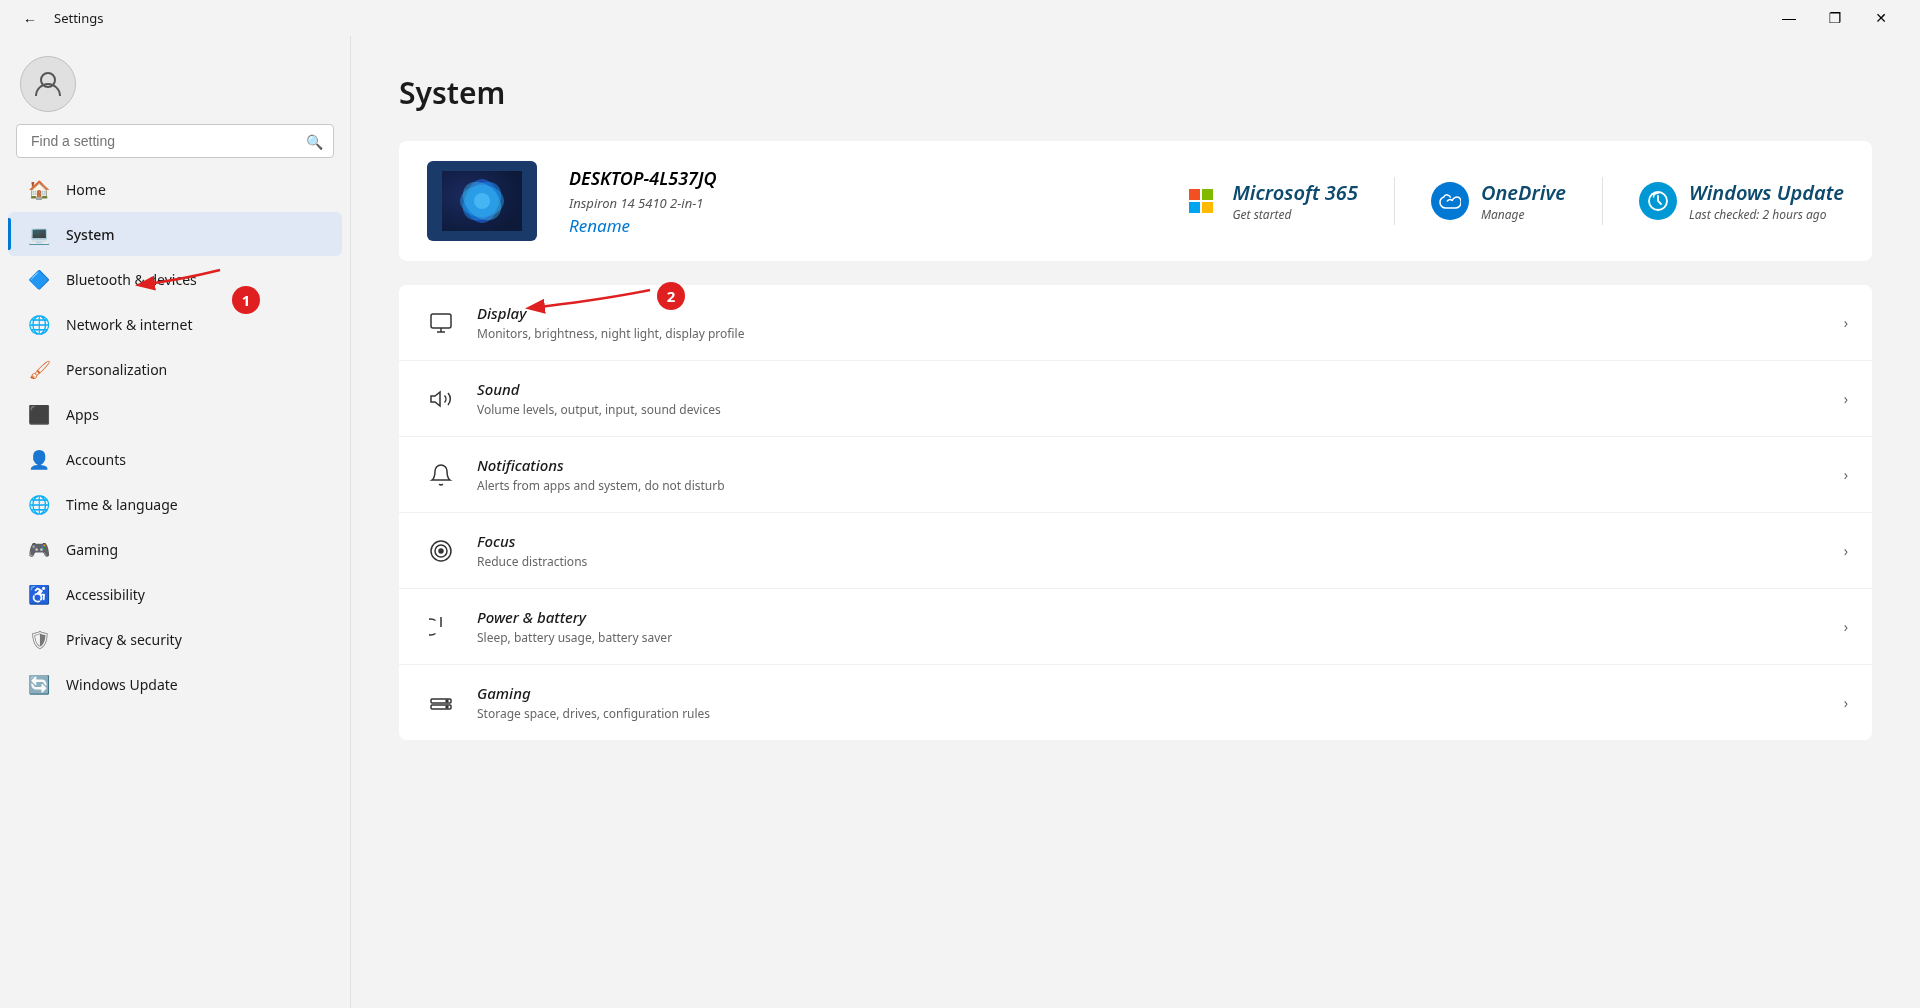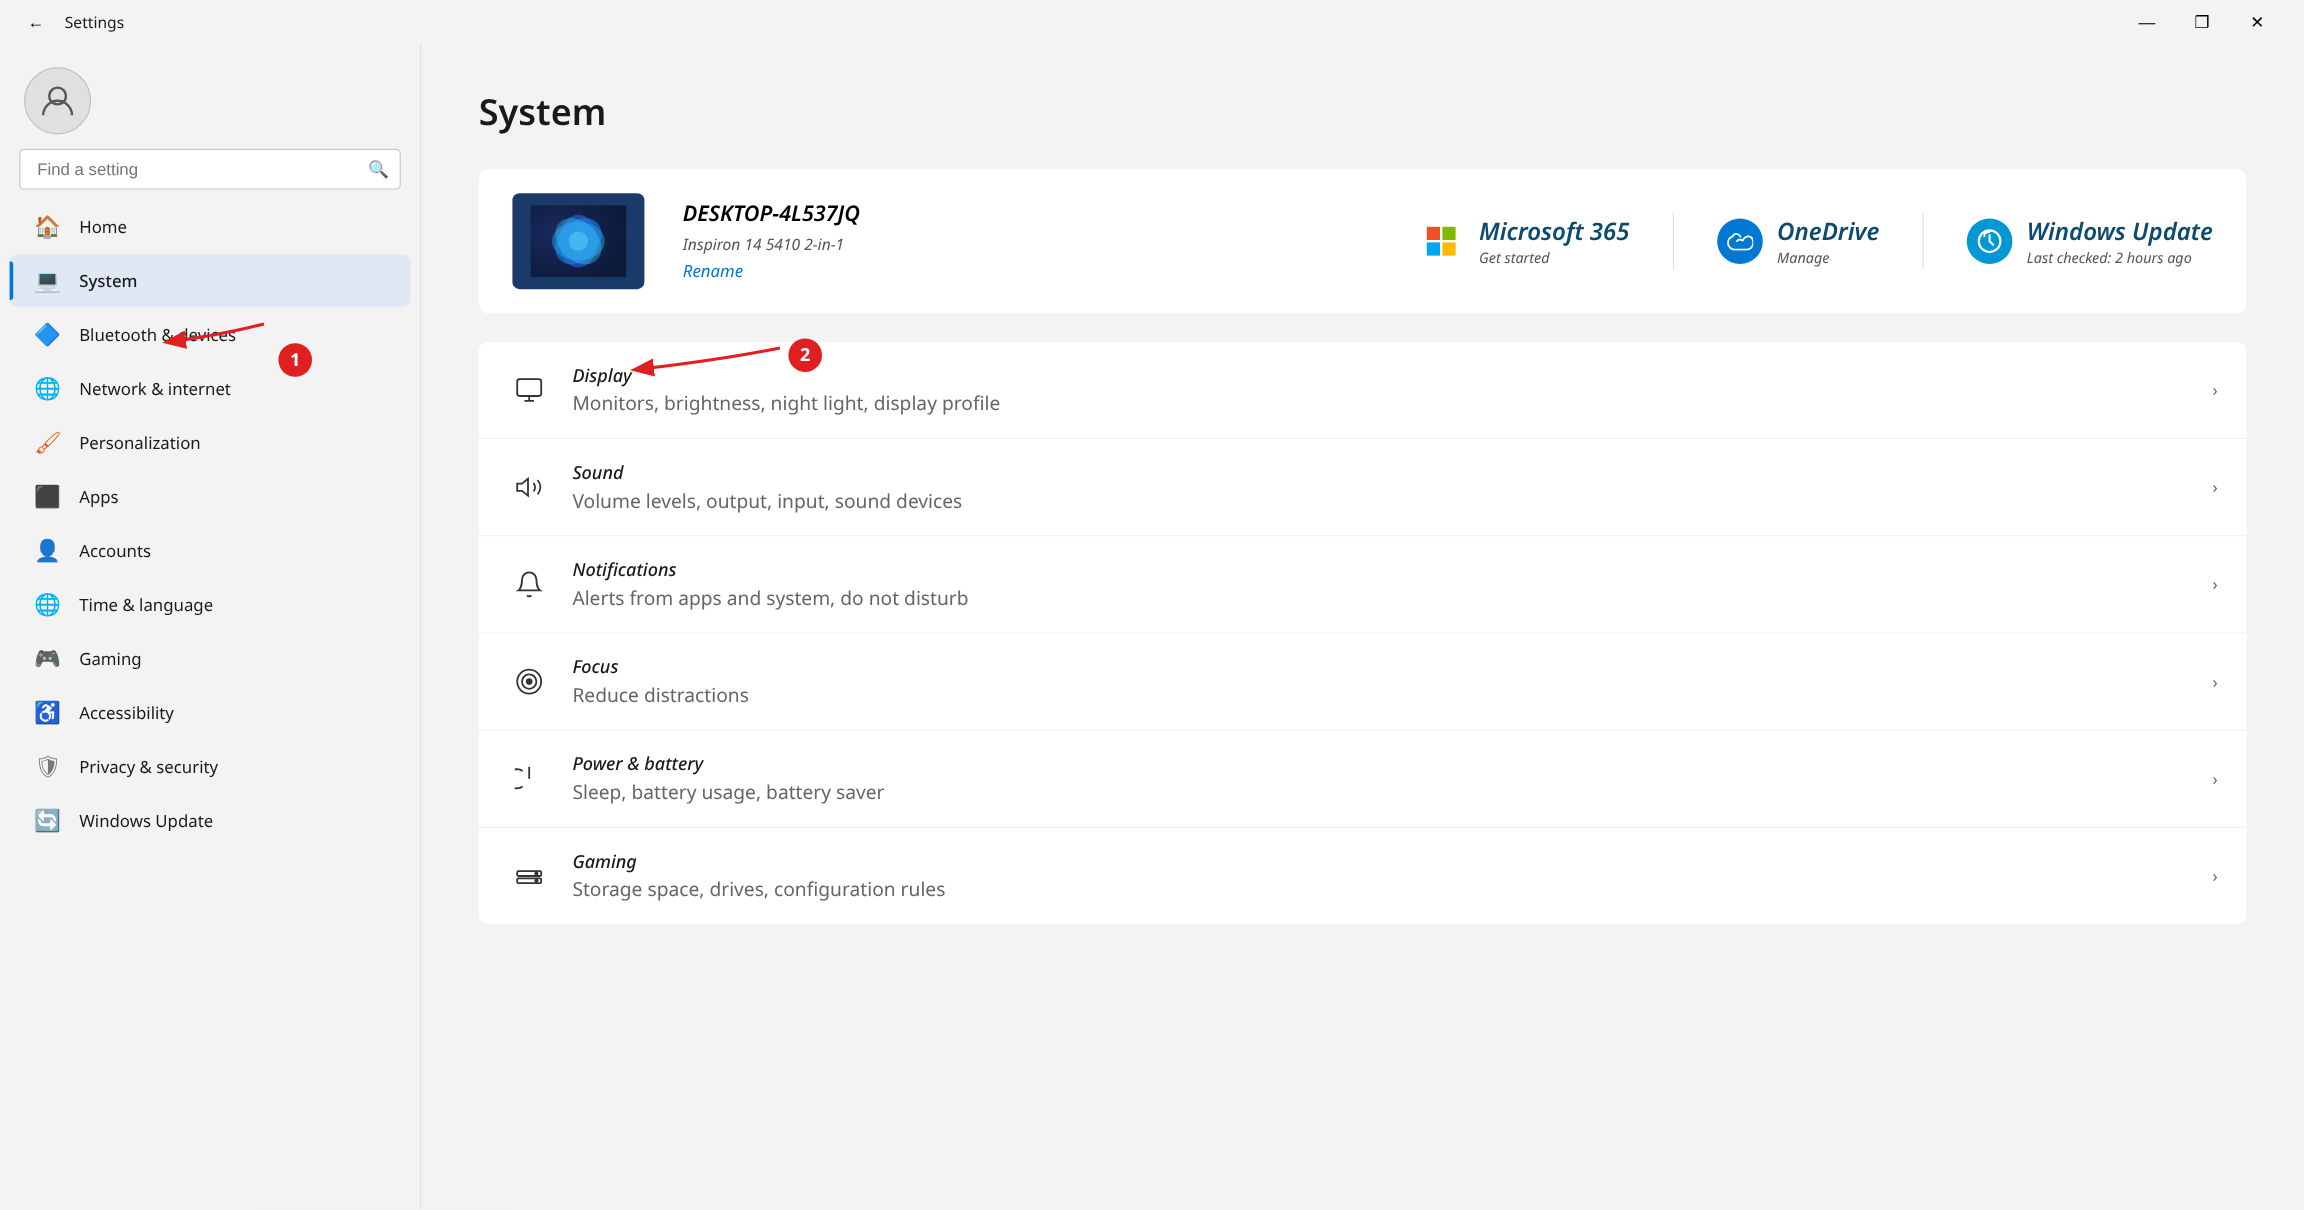--- a/index.html
+++ b/index.html
@@ -207,21 +207,21 @@
       font-size: 18px;
       font-weight: 600;
       margin-bottom: 4px;
     }
     .device-info .model {
       font-size: 13px;
       color: #555;
       margin-bottom: 2px;
     }
     .device-info .rename {
-      font-size: 14px;
+      font-size: 17px;
       color: #0078d4;
       cursor: pointer;
       text-decoration: none;
     }
     .device-links {
       display: flex;
       gap: 36px;
       margin-left: auto;
       align-items: center;
     }
@@ -292,21 +292,21 @@
       flex-shrink: 0;
     }
     .settings-item-text h3 {
       font-size: 15px;
       font-weight: 500;
       color: #1a1a1a;
       margin-bottom: 2px;
       font-style: italic;
     }
     .settings-item-text p {
-      font-size: 16px;
+      font-size: 12px;
       color: #666;
     }
     .settings-item-chevron {
       margin-left: auto;
       font-size: 14px;
       color: #666;
     }
 
     
     .annotation {

